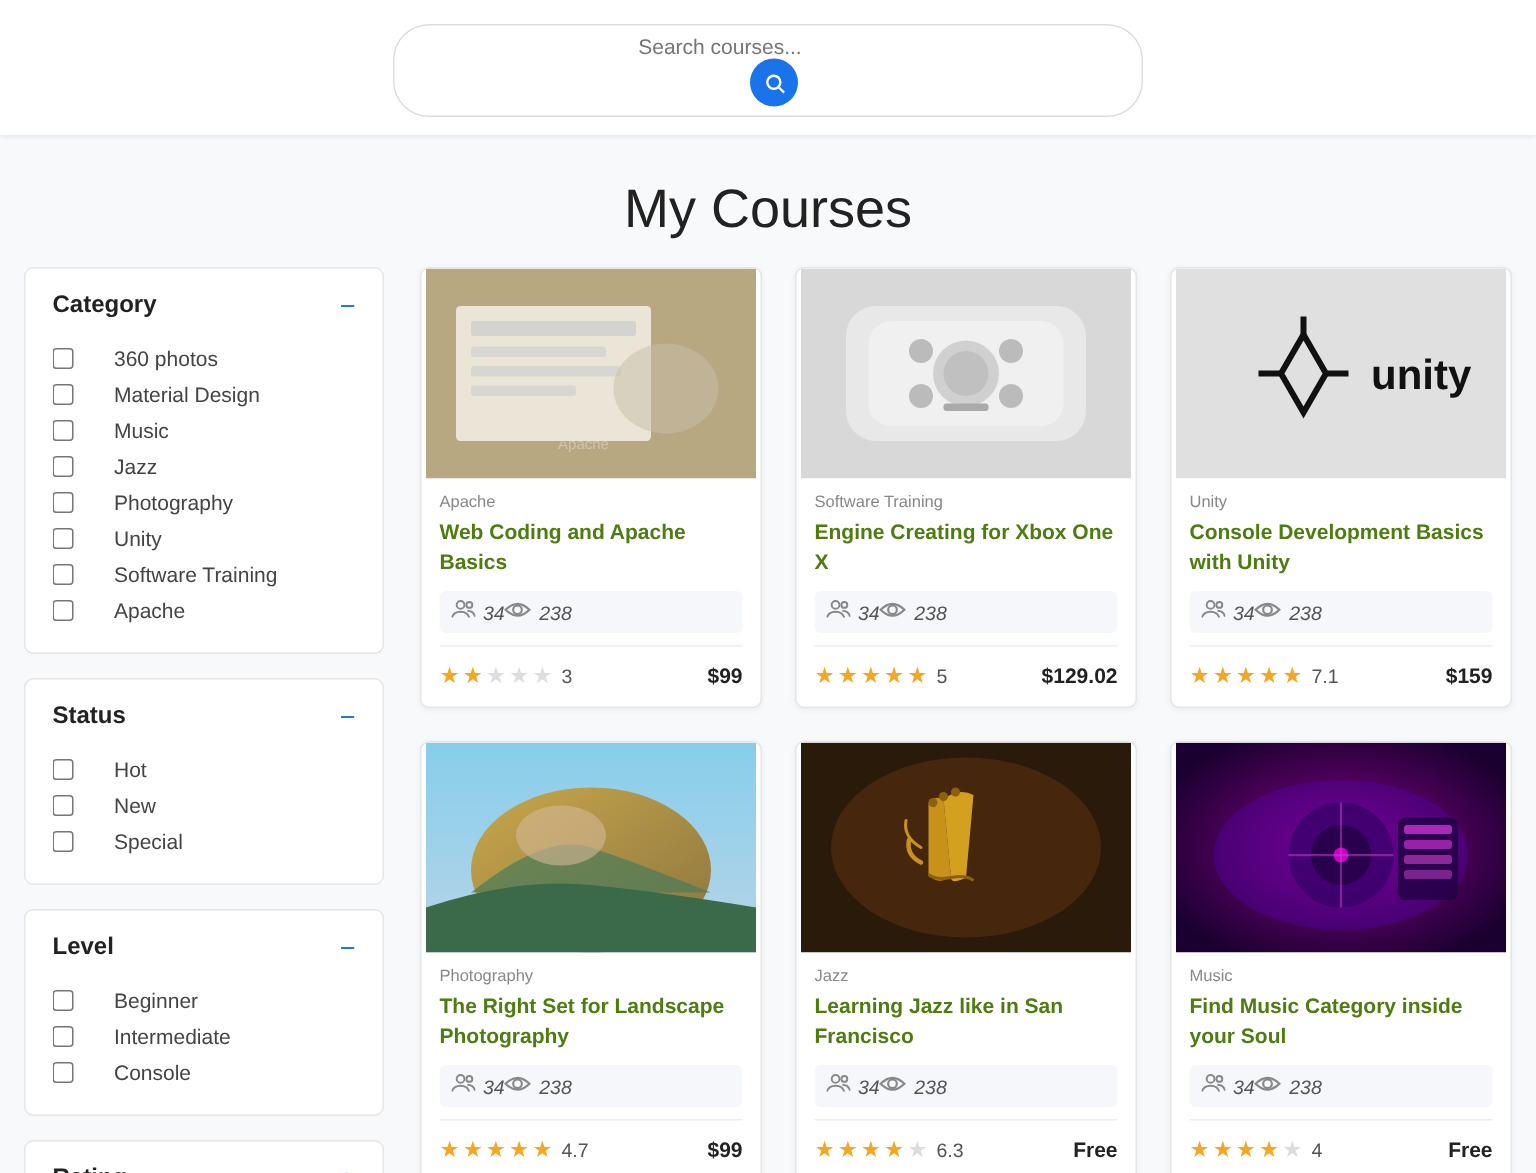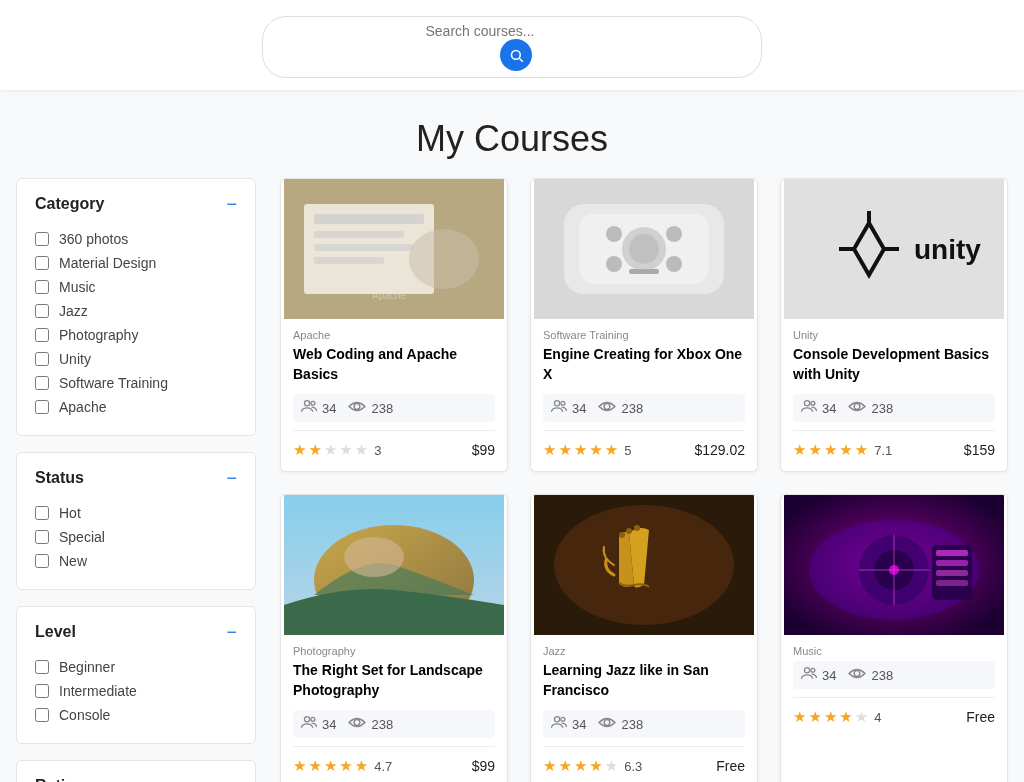--- a/index.html
+++ b/index.html
@@ -99,20 +99,21 @@
     }
     .filter-item input[type="checkbox"] {
       width: 14px;
       height: 14px;
       accent-color: #1a73e8;
     }
     .filter-item label {
       font-size: 14px;
       color: #444;
       cursor: pointer;
+      margin-left: 17px;
     }
 
     
     .courses-area {
       flex: 1;
     }
     .courses-grid {
       display: grid;
       grid-template-columns: repeat(3, 1fr);
       gap: 22px;
@@ -128,33 +129,33 @@
       padding: 10px 12px 12px;
     }
     .course-category {
       font-size: 11px;
       color: #888;
       margin-bottom: 4px;
     }
     .course-title {
       font-size: 14px;
       font-weight: 600;
-      color: #000000;
+      color: #4d7c0f;
       margin-bottom: 10px;
       line-height: 1.4;
       min-height: 38px;
     }
     .course-stats {
       display: flex;
       align-items: center;
-      gap: 12px;
       background: #f5f7fa;
       border-radius: 4px;
       padding: 6px 8px;
       margin-bottom: 8px;
+      font-style: italic;
     }
     .stat-item {
       display: flex;
       align-items: center;
       gap: 5px;
       font-size: 13px;
       color: #555;
     }
     .stat-icon {
       font-size: 14px;
@@ -180,21 +181,21 @@
     .star.full { color: #f5a623; }
     .star.half { color: #f5a623; }
     .star.empty { color: #ddd; }
     .rating-num {
       font-size: 13px;
       color: #555;
       margin-left: 4px;
     }
     .course-price {
       font-size: 14px;
-      font-weight: 400;
+      font-weight: 700;
       color: #222;
     }
     .course-price.free {
       color: #222;
     }
 
     
     .thumb-svg {
       width: 100%;
       height: 140px;
@@ -267,26 +268,26 @@
       <div class="filter-header">
         <span class="filter-title">Status</span>
         <button class="collapse-btn">−</button>
       </div>
       <div id="status-items">
           <div class="filter-item">
         <input type="checkbox" id="status-items-0" style="">
         <label for="status-items-0">Hot</label>
       </div>
           <div class="filter-item">
+        <input type="checkbox" id="status-items-1" style="">
+        <label for="status-items-1">New</label>
+      </div>
+          <div class="filter-item">
         <input type="checkbox" id="status-items-2" style="">
         <label for="status-items-2">Special</label>
-      </div>
-          <div class="filter-item">
-        <input type="checkbox" id="status-items-1" style="">
-        <label for="status-items-1">New</label>
       </div>
         </div>
     </div>
 
     <div class="filter-section">
       <div class="filter-header">
         <span class="filter-title">Level</span>
         <button class="collapse-btn">−</button>
       </div>
       <div id="level-items">
@@ -609,20 +610,21 @@
         <path d="M110,40 L110,110" stroke="#cc44cc" stroke-width="1.5" opacity="0.5"></path>
         <rect x="148" y="50" width="40" height="55" rx="5" fill="#220044" opacity="0.8"></rect>
         <rect x="152" y="55" width="32" height="6" rx="2" fill="#ff44ff" opacity="0.6"></rect>
         <rect x="152" y="65" width="32" height="6" rx="2" fill="#ff44ff" opacity="0.5"></rect>
         <rect x="152" y="75" width="32" height="6" rx="2" fill="#cc44cc" opacity="0.6"></rect>
         <rect x="152" y="85" width="32" height="6" rx="2" fill="#cc44cc" opacity="0.5"></rect>
       </svg>
       </div>
       <div class="course-body">
         <div class="course-category">Music</div>
+        <div class="course-title">Find Music Category inside your Soul</div>
         <div class="course-stats">
           <div class="stat-item">
             <span class="stat-icon">
               <svg width="16" height="13" viewBox="0 0 24 20" fill="none" stroke="#888" stroke-width="2">
                 <circle cx="9" cy="5" r="4"></circle>
                 <circle cx="18" cy="5" r="3"></circle>
                 <path d="M0,18 Q2,12 9,12 Q16,12 18,18"></path>
                 <path d="M16,11 Q22,11 24,17"></path>
               </svg>
             </span>

